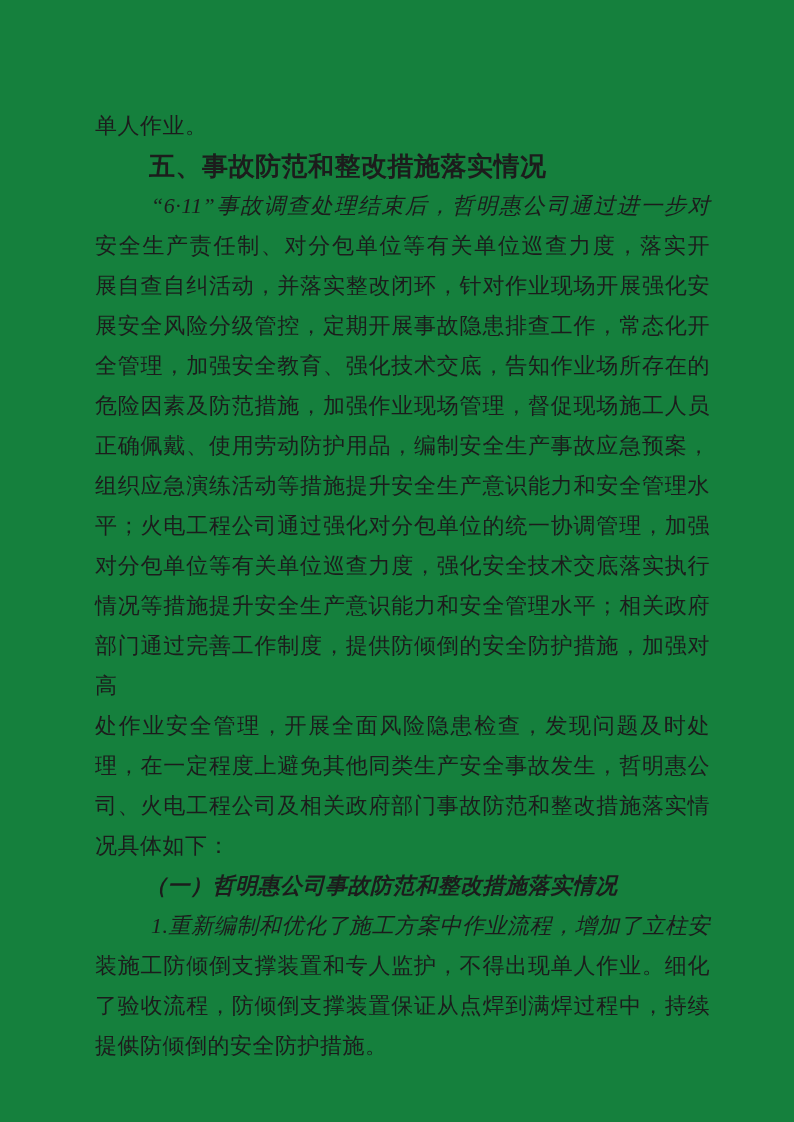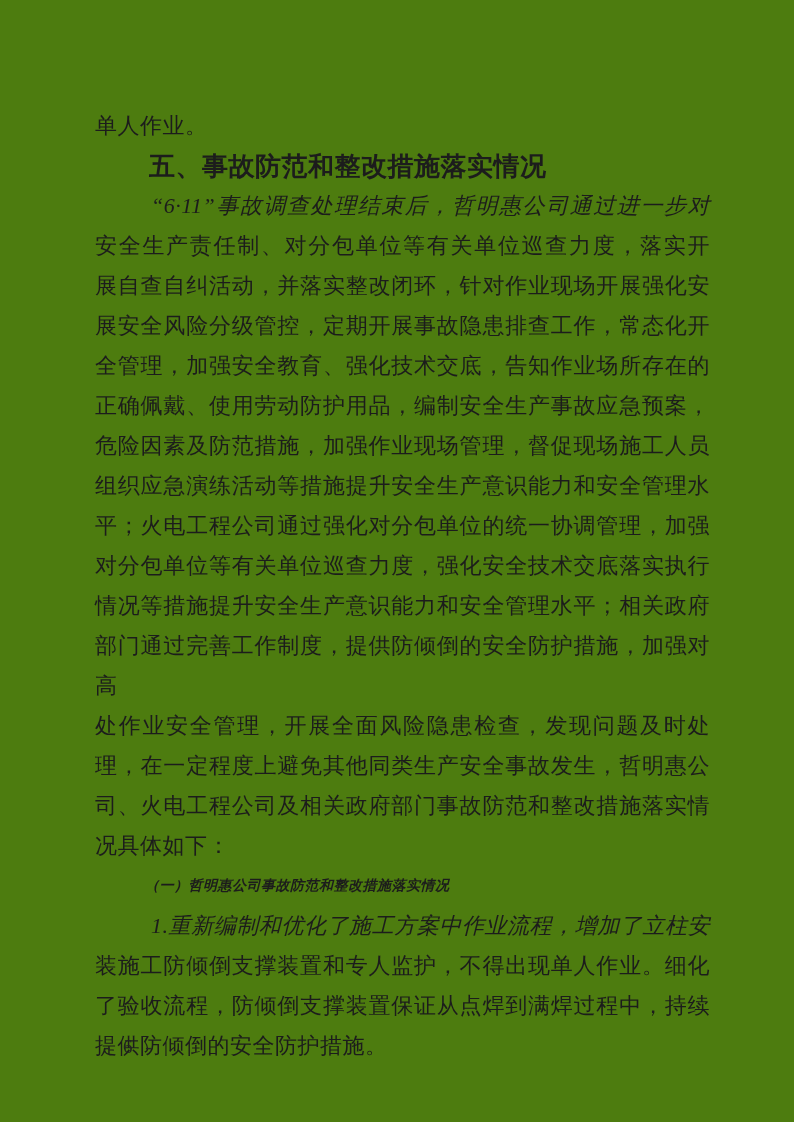--- a/index.html
+++ b/index.html
@@ -4,21 +4,21 @@
 <style>
   html, body {
     margin: 0;
     padding: 0;
     background: #ffffff;
   }
   .page {
     position: relative;
     width: 794px;
     height: 1122px;
-    background: #4d7c0f;
+    background: #15803d;
     overflow: hidden;
     color: #1c1c1c;
     font-family: "Liberation Serif", "DejaVu Serif", serif;
   }
   .text-block {
     position: absolute;
     top: 106px;
     left: 95px;
     width: 615px;
     font-size: 22px;
@@ -31,21 +31,21 @@
   .section-heading {
     font-family: Liberation Sans, sans-serif;
     font-weight: 700;
     font-size: 26px;
     text-indent: 54px;
     letter-spacing: 0.5px;
   }
   .subsection-heading {
     font-style: italic;
     font-weight: 600;
-    font-size: 14px;
+    font-size: 22px;
     text-indent: 50px;
     letter-spacing: 0.5px;
   }
   .para .line {
     text-align: justify;
     text-align-last: justify;
   }
   .para .line.para-end {
     text-align: right;
     text-align-last: left;
@@ -69,22 +69,22 @@
 <div class="page">
   <div class="text-block">
     <div class="carryover">单人作业。</div>
     <div class="section-heading">五、事故防范和整改措施落实情况</div>
     <div class="para">
         <div class="line first">“6·11”事故调查处理结束后，哲明惠公司通过进一步对</div>
         <div class="line">安全生产责任制、对分包单位等有关单位巡查力度，落实开</div>
         <div class="line">展自查自纠活动，并落实整改闭环，针对作业现场开展强化安</div>
         <div class="line">展安全风险分级管控，定期开展事故隐患排查工作，常态化开</div>
         <div class="line">全管理，加强安全教育、强化技术交底，告知作业场所存在的</div>
+        <div class="line">危险因素及防范措施，加强作业现场管理，督促现场施工人员</div>
         <div class="line">正确佩戴、使用劳动防护用品，编制安全生产事故应急预案，</div>
-        <div class="line">危险因素及防范措施，加强作业现场管理，督促现场施工人员</div>
         <div class="line">组织应急演练活动等措施提升安全生产意识能力和安全管理水</div>
         <div class="line">平；火电工程公司通过强化对分包单位的统一协调管理，加强</div>
         <div class="line">对分包单位等有关单位巡查力度，强化安全技术交底落实执行</div>
         <div class="line">情况等措施提升安全生产意识能力和安全管理水平；相关政府</div>
         <div class="line">部门通过完善工作制度，提供防倾倒的安全防护措施，加强对高</div>
         <div class="line">处作业安全管理，开展全面风险隐患检查，发现问题及时处</div>
         <div class="line">理，在一定程度上避免其他同类生产安全事故发生，哲明惠公</div>
         <div class="line">司、火电工程公司及相关政府部门事故防范和整改措施落实情</div>
         <div class="line para-end">况具体如下：</div>
       </div>

